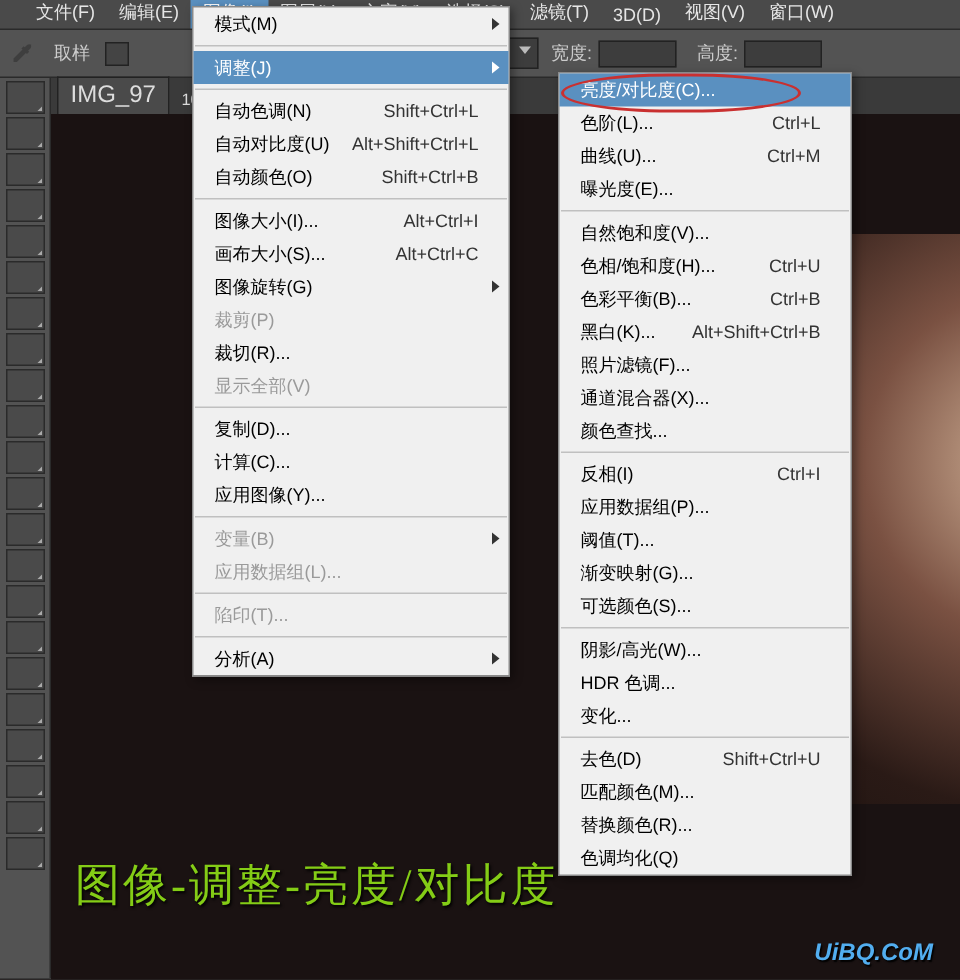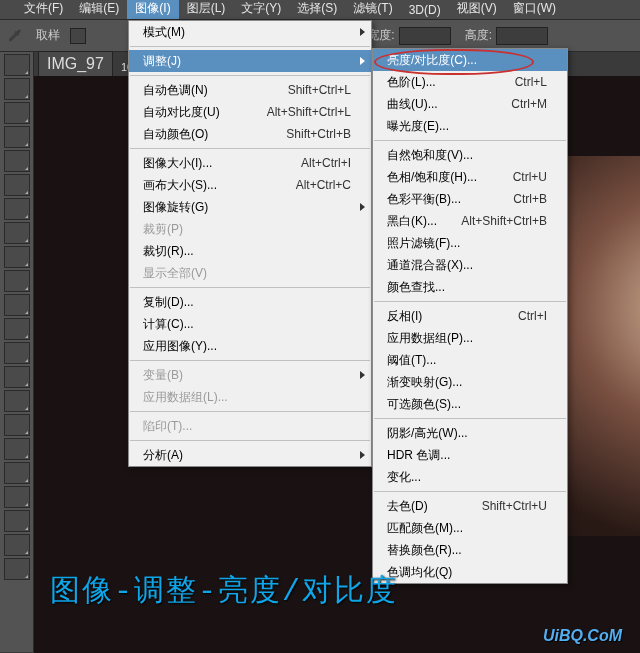--- a/index.html
+++ b/index.html
@@ -15,31 +15,31 @@
 .optbar .field{background:#3d3d3d;border:1px solid #222;width:52px;height:18px;margin-right:10px}
 .tabstrip{height:24px;background:#3a3a3a;display:flex;align-items:flex-end;padding-left:38px}
 .doc-tab{background:#4a4a4a;color:#ddd;padding:3px 8px;border:1px solid #222;border-bottom:none;font-size:16px}
 .zoom{color:#ddd;font-size:11px;margin-left:8px;padding-bottom:3px}
 .tools{position:absolute;left:0;top:52px;width:34px;background:#535353;height:600px;border-right:1px solid #2a2a2a}
 .tools .tslot{width:26px;height:22px;margin:2px auto;background:#4a4a4a;border:1px solid #2a2a2a;position:relative}
 .tools .tslot::after{content:"";position:absolute;right:1px;bottom:1px;border-left:3px solid transparent;border-bottom:3px solid #aaa}
 .canvas{position:absolute;left:34px;top:76px;right:0;bottom:0;background:#1a1212}
 .gradient{position:absolute;right:0;top:80px;width:260px;height:380px;background:radial-gradient(circle at 120% 40%,#d6b79c 0%,#7a5142 30%,#2a1a16 60%,#120c0a 100%)}
 .menu{position:absolute;background:#f0f0f0;border:1px solid #8a8a8a;box-shadow:2px 2px 6px rgba(0,0,0,.4);color:#000}
-.menu1{left:128px;top:20px;width:244px}
+.menu1{left:128px;top:4px;width:212px}
 .menu2{left:372px;top:48px;width:196px}
 .mi{display:flex;align-items:center;height:22px;padding:0 20px 0 14px;position:relative;white-space:nowrap}
 .mi.disabled{color:#9a9a9a}
 .mi .sc{margin-left:auto;color:#333}
 .mi.arrow::after{content:"";position:absolute;right:6px;top:7px;border-top:4px solid transparent;border-bottom:4px solid transparent;border-left:5px solid #333}
 .mi.hl{background:#5a90c0;color:#fff}
 .mi.hl.arrow::after{border-left-color:#fff}
 .sep{height:1px;background:#c0c0c0;margin:3px 1px}
 .redcircle{position:absolute;border:2px solid #c93030;border-radius:50%/55%;width:160px;height:26px;pointer-events:none}
-.caption{position:absolute;bottom:42px;left:50px;color:#0ea5e9;font-size:30px;font-family:Liberation Mono, monospace;text-shadow:1px 1px 2px #000;letter-spacing:2px}
+.caption{position:absolute;bottom:42px;left:50px;color:#84cc16;font-size:30px;font-family:Liberation Serif, serif;text-shadow:1px 1px 2px #000;letter-spacing:2px}
 .watermark{position:absolute;bottom:8px;right:18px;color:#52aef0;font-size:16px;font-weight:bold;font-style:italic;text-shadow:1px 1px 1px #000}
 </style>
 </head>
 <body>
 
 <div class="menubar" id="menubar">
     <span>文件(F)</span>
     <span>编辑(E)</span>
     <span class="active">图像(I)</span>
     <span>图层(L)</span>

